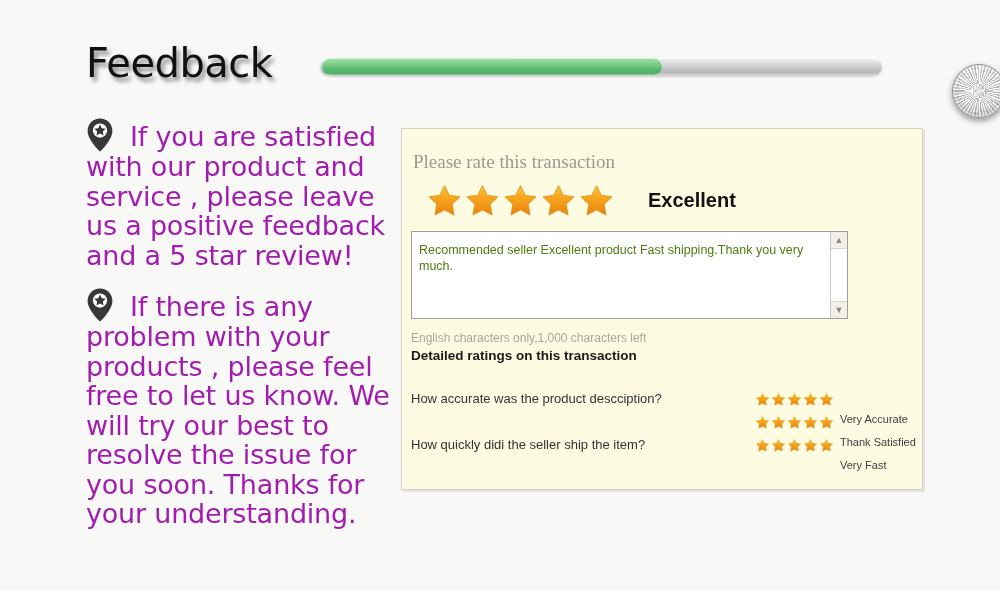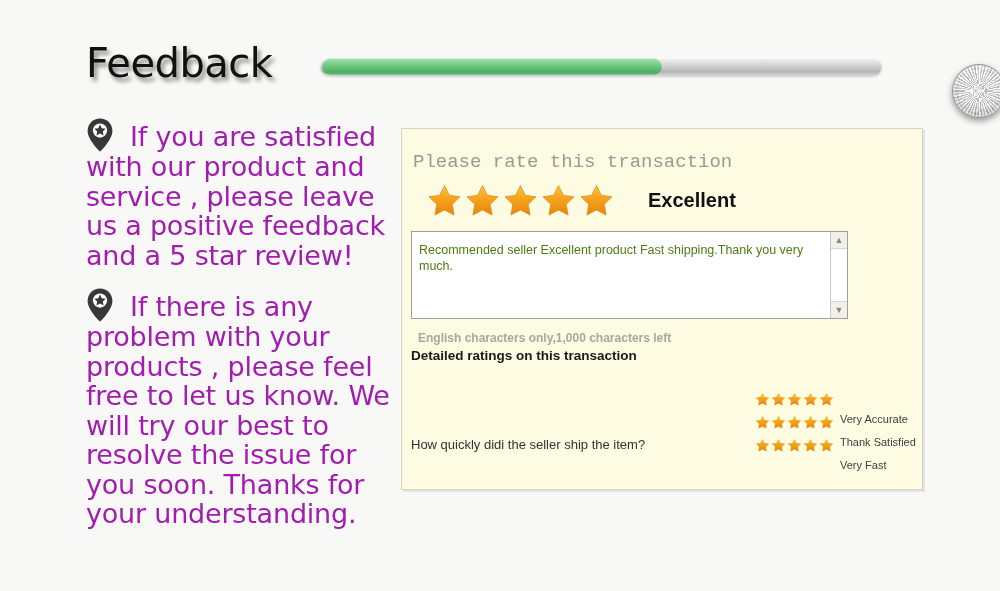--- a/index.html
+++ b/index.html
@@ -130,21 +130,21 @@
     border: 1px solid #d5d2c6;
     box-shadow: 2px 2px 0 rgba(0,0,0,0.08);
     box-sizing: border-box;
   }
   .panel-title {
     position: absolute;
     left: 11px;
     top: 22px;
     font-size: 19px;
     color: #9a9a92;
-    font-family: Liberation Mono, monospace;
+    font-family: Liberation Serif, serif;
   }
 
   
   .big-stars-row {
     position: absolute;
     left: 26px;
     top: 55px;
     display: flex;
     align-items: center;
   }
@@ -197,26 +197,25 @@
     align-items: center;
     justify-content: center;
     font-size: 9px;
     color: #888880;
   }
   .sb-arrow.up { top: 0; border-bottom: 1px solid #d8d6cc; }
   .sb-arrow.down { bottom: 0; border-top: 1px solid #d8d6cc; }
 
   .char-hint {
     position: absolute;
-    left: 16px;
+    left: 9px;
     top: 202px;
     font-size: 12px;
     color: #a8a89f;
     font-family: "Liberation Sans", sans-serif;
-    font-weight: bold;
   }
   .section-heading {
     position: absolute;
     left: 9px;
     top: 219px;
     font-size: 13.5px;
     font-weight: bold;
     color: #1a1a1a;
     font-family: "Liberation Sans", sans-serif;
   }
@@ -327,20 +326,21 @@
       <div class="sb-arrow down">▼</div>
     </div>
   </div>
 
   <div class="char-hint">English characters only,1,000 characters left</div>
   <div class="section-heading">Detailed ratings on this transaction</div>
 
   <div class="detail-rows">
 
     <div class="detail-row">
+      <span class="detail-q">How accurate was the product descciption?</span>
       <span class="detail-right">
         <span class="sm-star"><svg viewBox="0 0 34 33" width="15" height="14">
               <defs>
                 <linearGradient id="sg1" x1="0" y1="0" x2="0" y2="1">
                   <stop offset="0%" stop-color="#fcc43a"></stop>
                   <stop offset="50%" stop-color="#f3a11b"></stop>
                   <stop offset="100%" stop-color="#e8820e"></stop>
                 </linearGradient>
               </defs>
               <path d="M17 1.5l4.95 10.1 11.1 1.6-8.03 7.8 1.9 11.05L17 26.83 7.08 32.05l1.9-11.05L0.95 13.2l11.1-1.6z" fill="url(#sg1)"></path>

